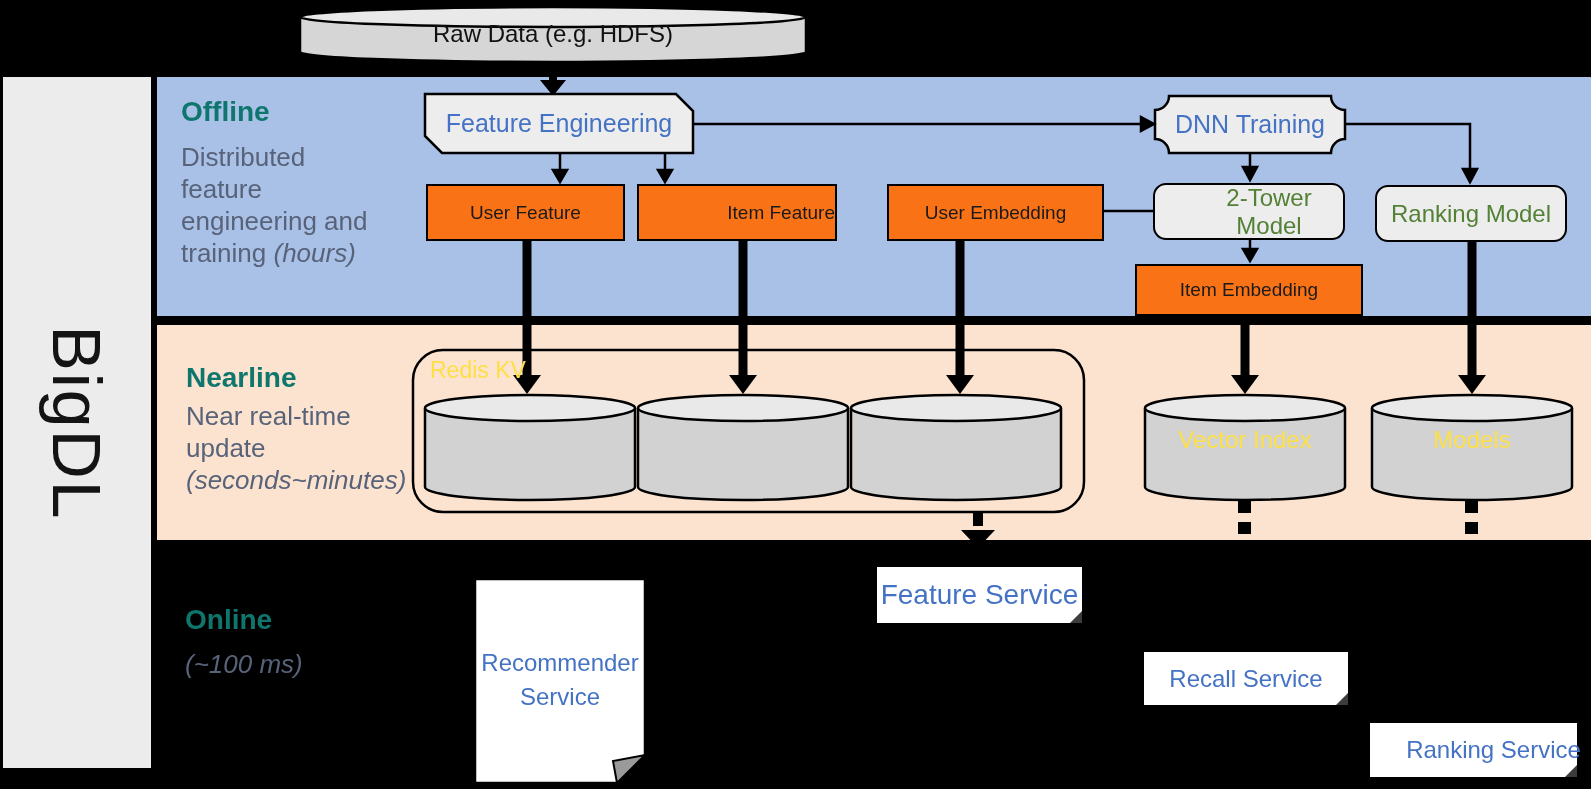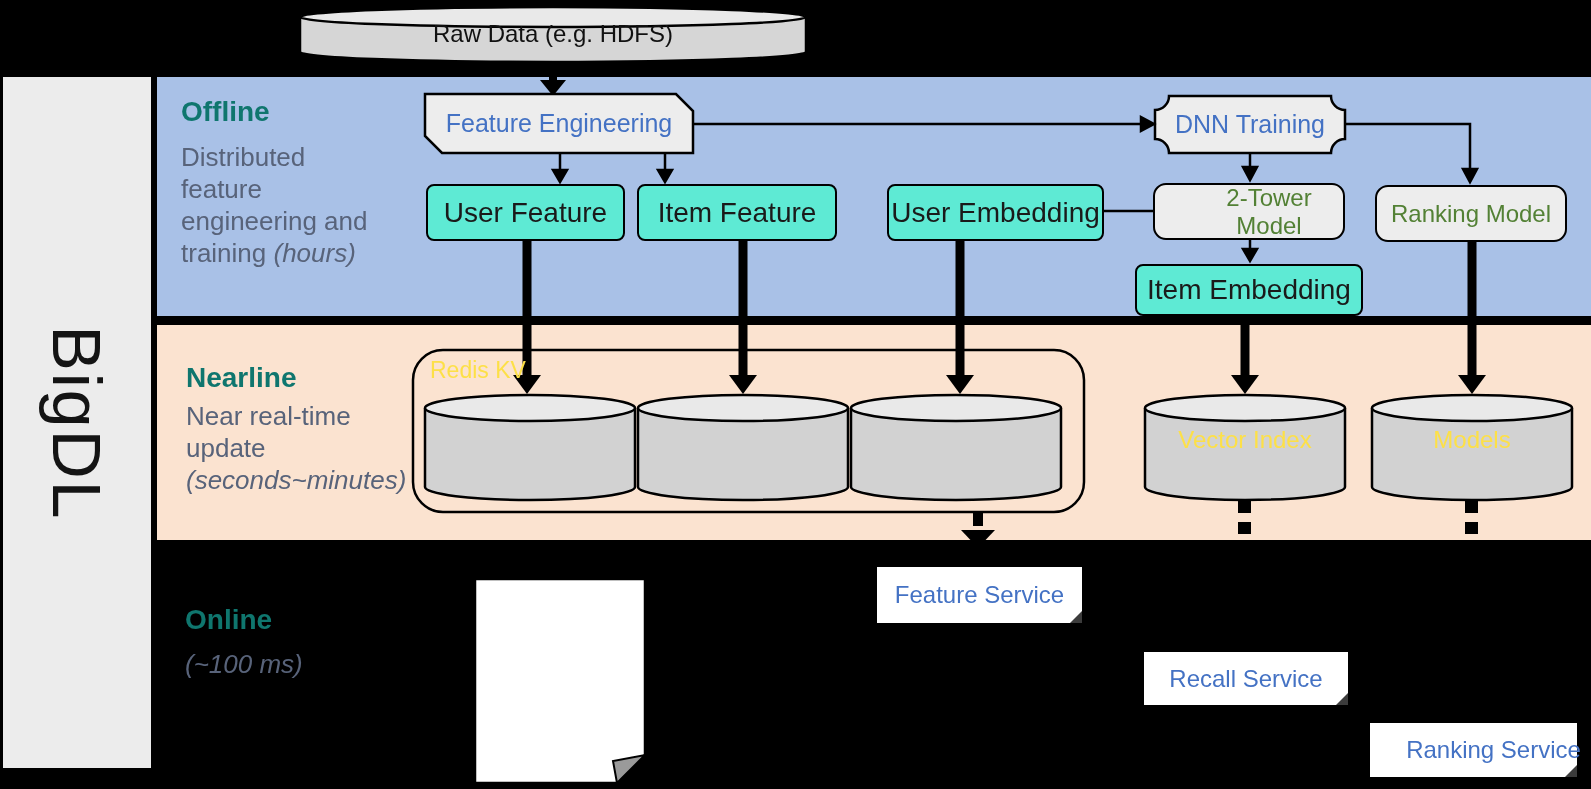--- a/index.html
+++ b/index.html
@@ -3,21 +3,21 @@
 <meta charset="utf-8">
 <style>
   html,body{margin:0;padding:0;background:#000;}
   #stage{position:relative;width:1591px;height:789px;background:#000;overflow:hidden;
          font-family:"Liberation Sans", sans-serif;}
   .band{position:absolute;z-index:0;}
   .lbl{position:absolute;z-index:2;display:flex;align-items:center;justify-content:center;
        text-align:center;line-height:1.15;}
   .box{position:absolute;z-index:2;display:flex;align-items:center;justify-content:center;
        text-align:center;border:2.5px solid #000;box-sizing:border-box;}
-  .graybox{background:#5eead4;color:#1a1a1a;font-size:28px;border-radius:8px;}
+  .graybox{background:#f97316;color:#1a1a1a;font-size:19px;}
   .lightbox{background:#ededed;border-radius:13px;font-size:24px;}
   .blue-node{color:#4472c4;}
   .green-node{color:#538135;}
   .brown{color:#fde047;}
   .sec-title{color:#0f766e;font-size:28px;font-weight:700;z-index:2;position:absolute;}
   .sec-desc{color:#58637a;font-size:26px;line-height:32px;z-index:2;position:absolute;}
   .preline{white-space:pre-line;}
   .it{font-style:italic;}
   svg{position:absolute;left:0;top:0;z-index:1;}
   #bigdl-bar{position:absolute;left:3px;top:77px;width:148px;height:691px;background:#ececec;
@@ -182,21 +182,21 @@
 
   <div class="lbl" style="left:300px;top:10px;width:506px;height:48px;font-size:24px;color:#111;">Raw Data (e.g. HDFS)</div>
 
   <div class="lbl blue-node" style="left:425px;top:94px;width:268px;height:59px;font-size:25px;">Feature Engineering</div>
 
   <div class="lbl blue-node" style="left:1155px;top:96px;width:190px;height:57px;font-size:25px;border-radius:28px;">DNN Training</div>
 
   <div class="box graybox" style="left:426px;top:184px;width:199px;height:57px;">
     <span>User Feature</span>
   </div>
-  <div class="box graybox" style="left:637px;top:184px;width:200px;height:57px;">
+  <div class="box graybox" style="left:637px;top:184px;width:200px;height:57px;justify-content:flex-end;">
     <span>Item Feature</span>
   </div>
   <div class="box graybox" style="left:848px;top:184px;width:217px;height:57px;margin-left:39px;">
     <span>User Embedding</span>
   </div>
 
   <div class="box lightbox green-node" style="left:1153px;top:183px;width:192px;height:57px;padding-left:40px;">
     <span>2-Tower Model</span>
   </div>
   <div class="box lightbox green-node" style="left:1375px;top:185px;width:192px;height:57px;">
@@ -204,17 +204,18 @@
   </div>
 
   <div class="box graybox" style="left:1135px;top:264px;width:228px;height:52px;">
     <span>Item Embedding</span>
   </div>
 
   <div class="lbl brown" style="left:430px;top:356px;width:110px;height:28px;font-size:23px;justify-content:flex-start;">Redis KV</div>
   <div class="lbl brown" style="left:1145px;top:420px;width:200px;height:40px;font-size:24px;">Vector Index</div>
   <div class="lbl brown" style="left:1372px;top:420px;width:200px;height:40px;font-size:24px;">Models</div>
 
-  <div class="lbl blue-node" style="left:877px;top:567px;width:205px;height:56px;font-size:24px;">Feature Service</div>
+  <div class="lbl blue-node" style="left:478px;top:640px;width:164px;height:80px;font-size:24px;line-height:1.4;">Recommender Service</div>
+  <div class="lbl blue-node" style="left:877px;top:567px;width:205px;height:56px;font-size:28px;">Feature Service</div>
   <div class="lbl blue-node" style="left:1144px;top:652px;width:204px;height:53px;font-size:24px;">Recall Service</div>
   <div class="lbl blue-node" style="left:1370px;top:723px;width:207px;height:54px;font-size:24px;padding-left:20px;">Ranking Service</div>
 
 </div>
 
 </body></html>

